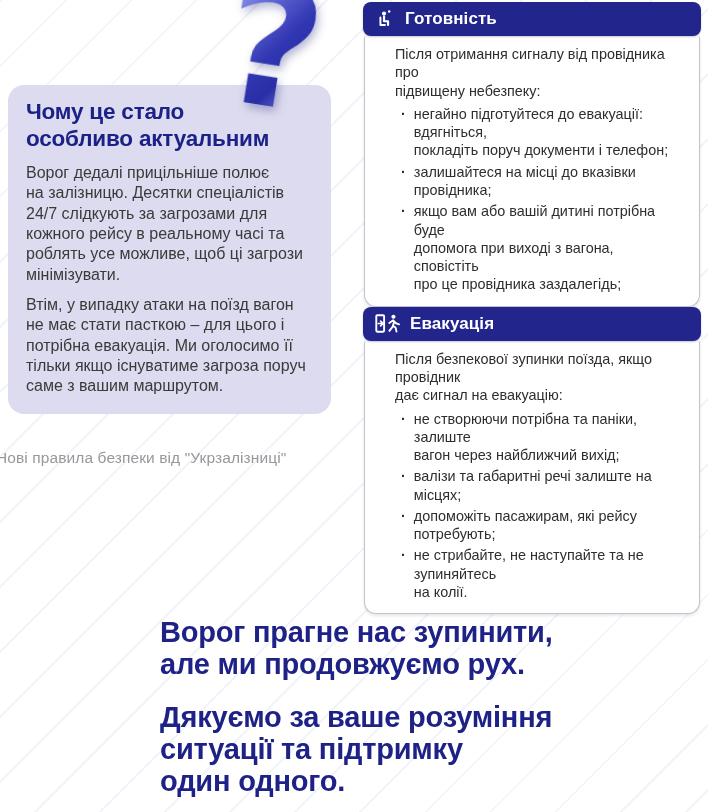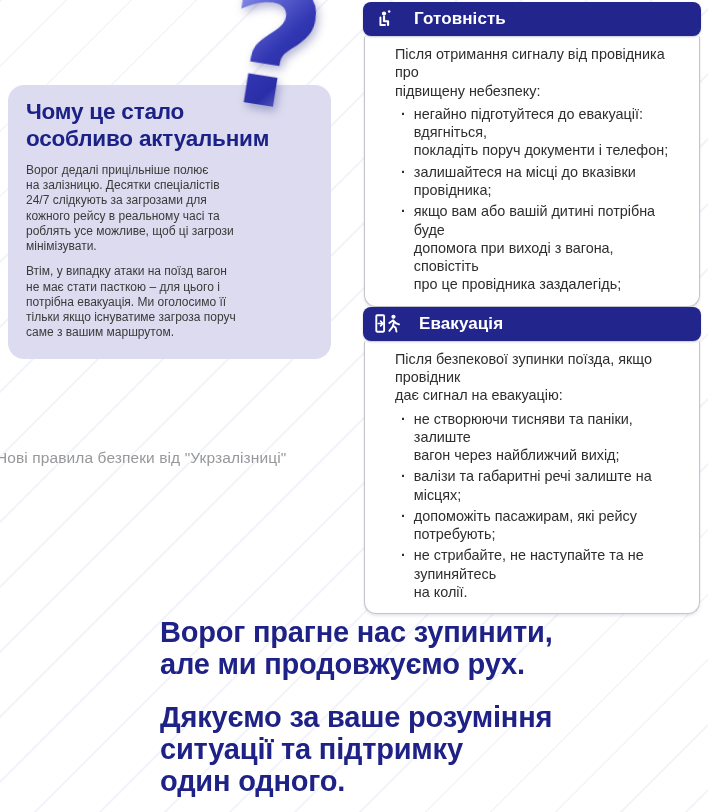--- a/index.html
+++ b/index.html
@@ -26,28 +26,28 @@
   .why-card {
     position:absolute; left:8px; top:85px; width:323px; z-index:1;
     background:#dcdbef; border-radius:16px;
     padding:13px 18px 18px;
   }
   .why-card h2 {
     color:#1b2187; font-size:22.5px; font-weight:800; line-height:1.2;
     letter-spacing:-0.2px; margin-bottom:11px;
   }
   .why-card p {
-    color:#3a3a3a; font-size:12px; line-height:1.27;
+    color:#3a3a3a; font-size:16px; line-height:1.27;
     margin-top:10px; white-space:pre-line;
   }
   
   .right-col { position:absolute; left:363px; top:2px; width:338px; z-index:2; }
   .info-card + .info-card { }
   .info-card .hdr {
-    display:flex; align-items:center; gap:18px;
+    display:flex; align-items:center; gap:9px;
     background:#22258c; border-radius:8px; height:34px; padding:0 12px;
     box-shadow:0 1px 2px rgba(30,30,90,0.25);
     position:relative; z-index:2;
   }
   .info-card .hdr .ttl {
     color:#ffffff; font-size:17px; font-weight:800; letter-spacing:0.1px;
   }
   .info-card .bdy {
     background:#ffffff; border:1px solid #c3c3cc; border-top:none;
     border-radius:2px 2px 12px 12px;
@@ -145,21 +145,21 @@
           </svg>
         </span>
         <span class="ttl">Евакуація</span>
       </div>
       <div class="bdy">
         <div class="intro">Після безпекової зупинки поїзда, якщо провідник
 дає сигнал на евакуацію:</div>
         <ul class="blist">
           <li>
             <span class="dot">·</span>
-            <span class="btxt">не створюючи тисняви та паніки, залиште
+            <span class="btxt">не створюючи потрібна та паніки, залиште
 вагон через найближчий вихід;</span>
           </li>
           <li>
             <span class="dot">·</span>
             <span class="btxt">валізи та габаритні речі залиште на місцях;</span>
           </li>
           <li>
             <span class="dot">·</span>
             <span class="btxt">допоможіть пасажирам, які рейсу потребують;</span>
           </li>

